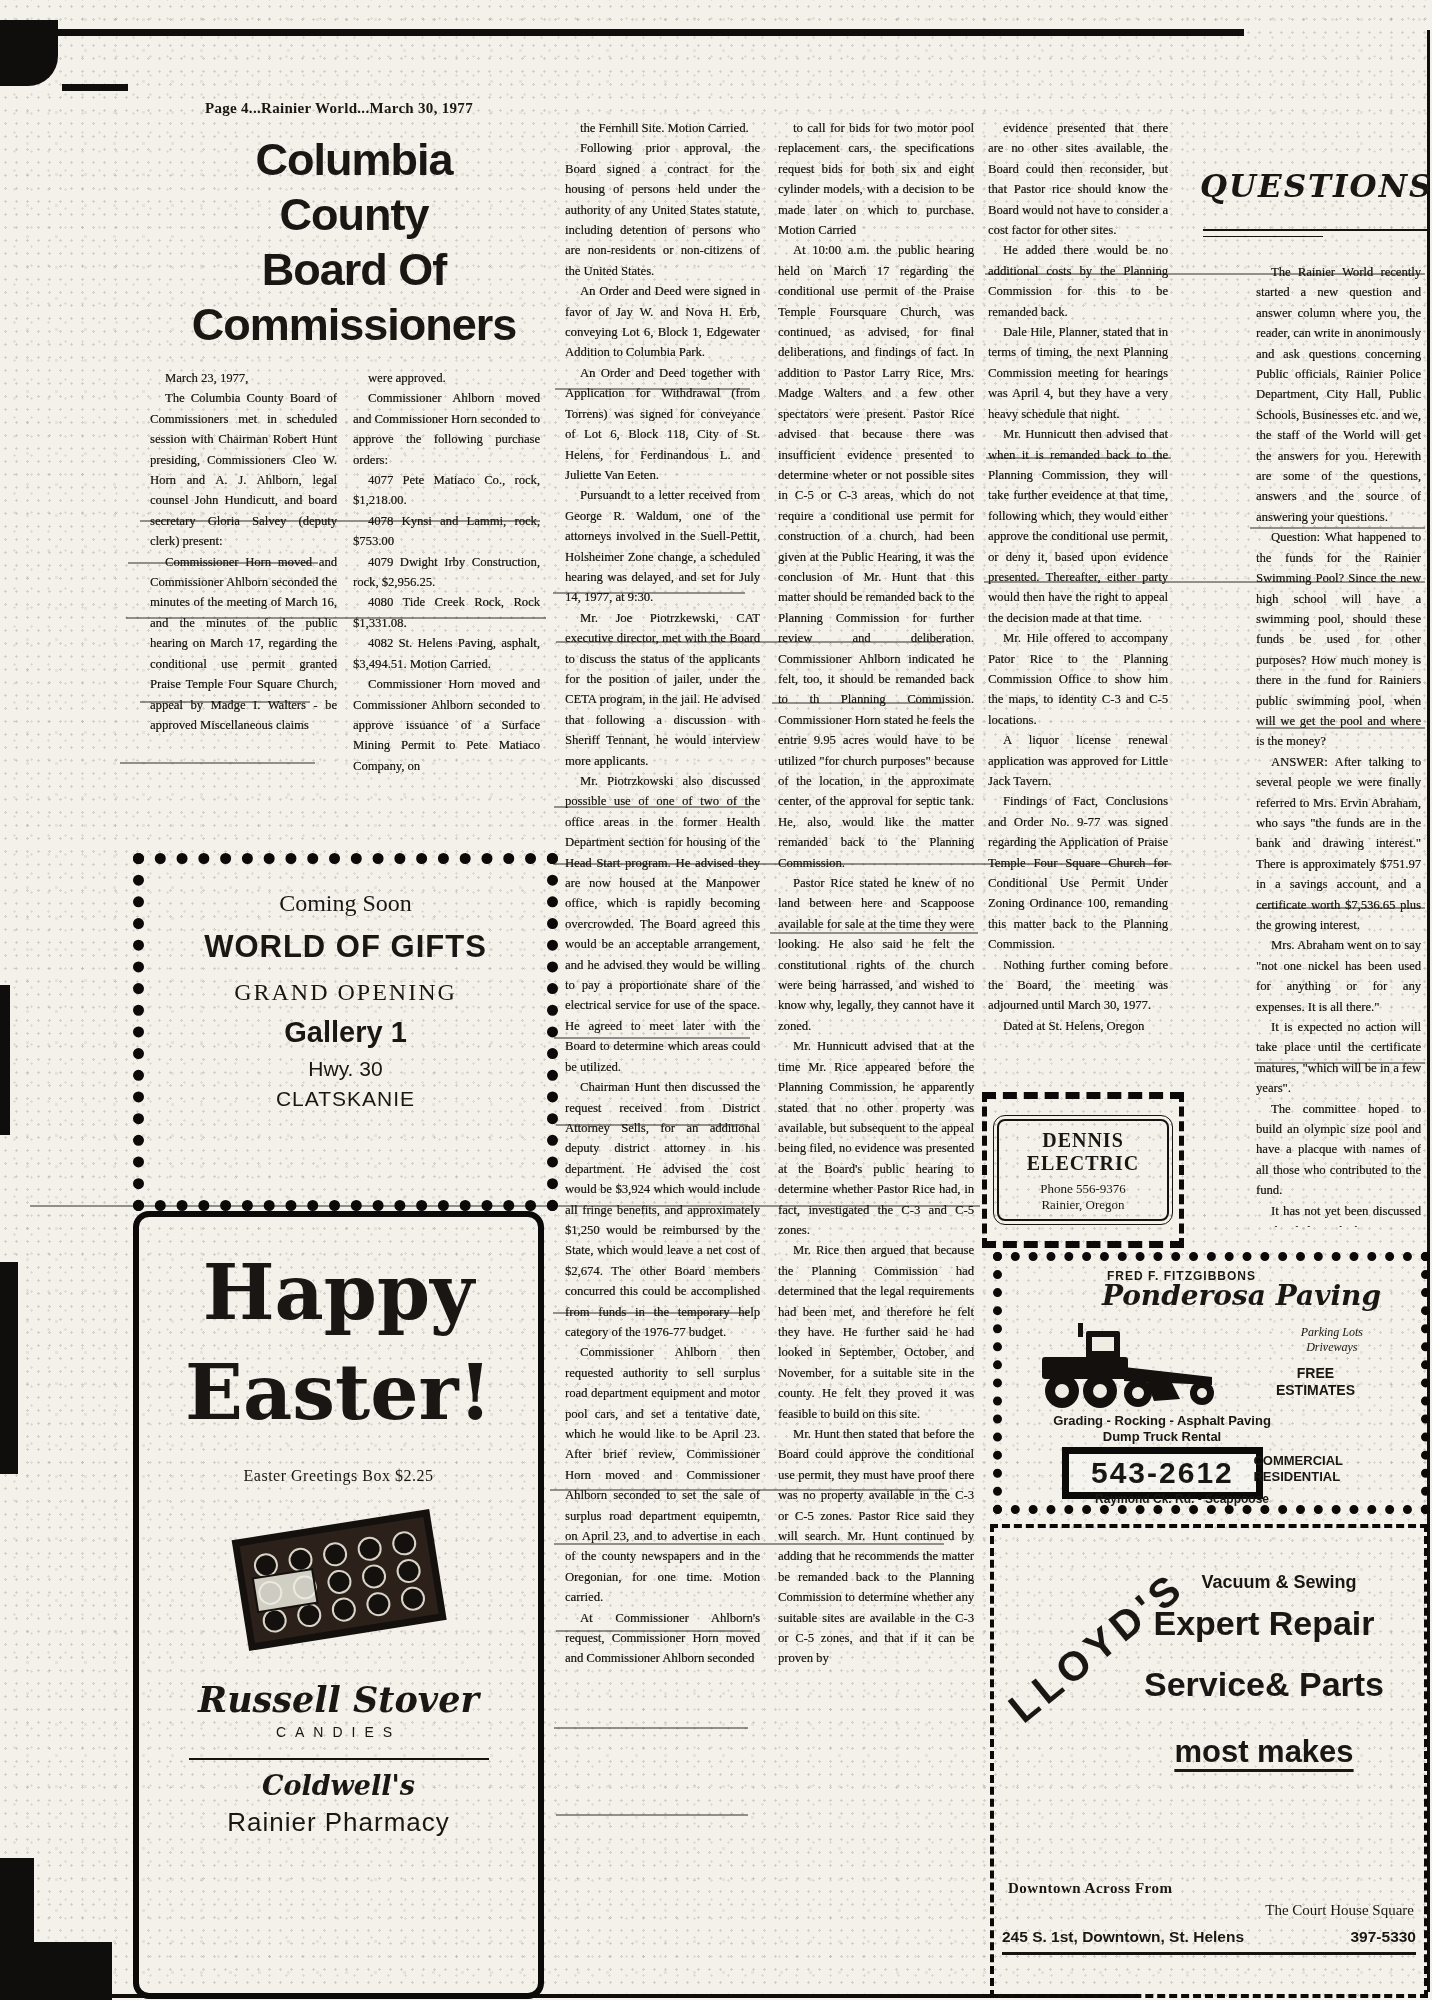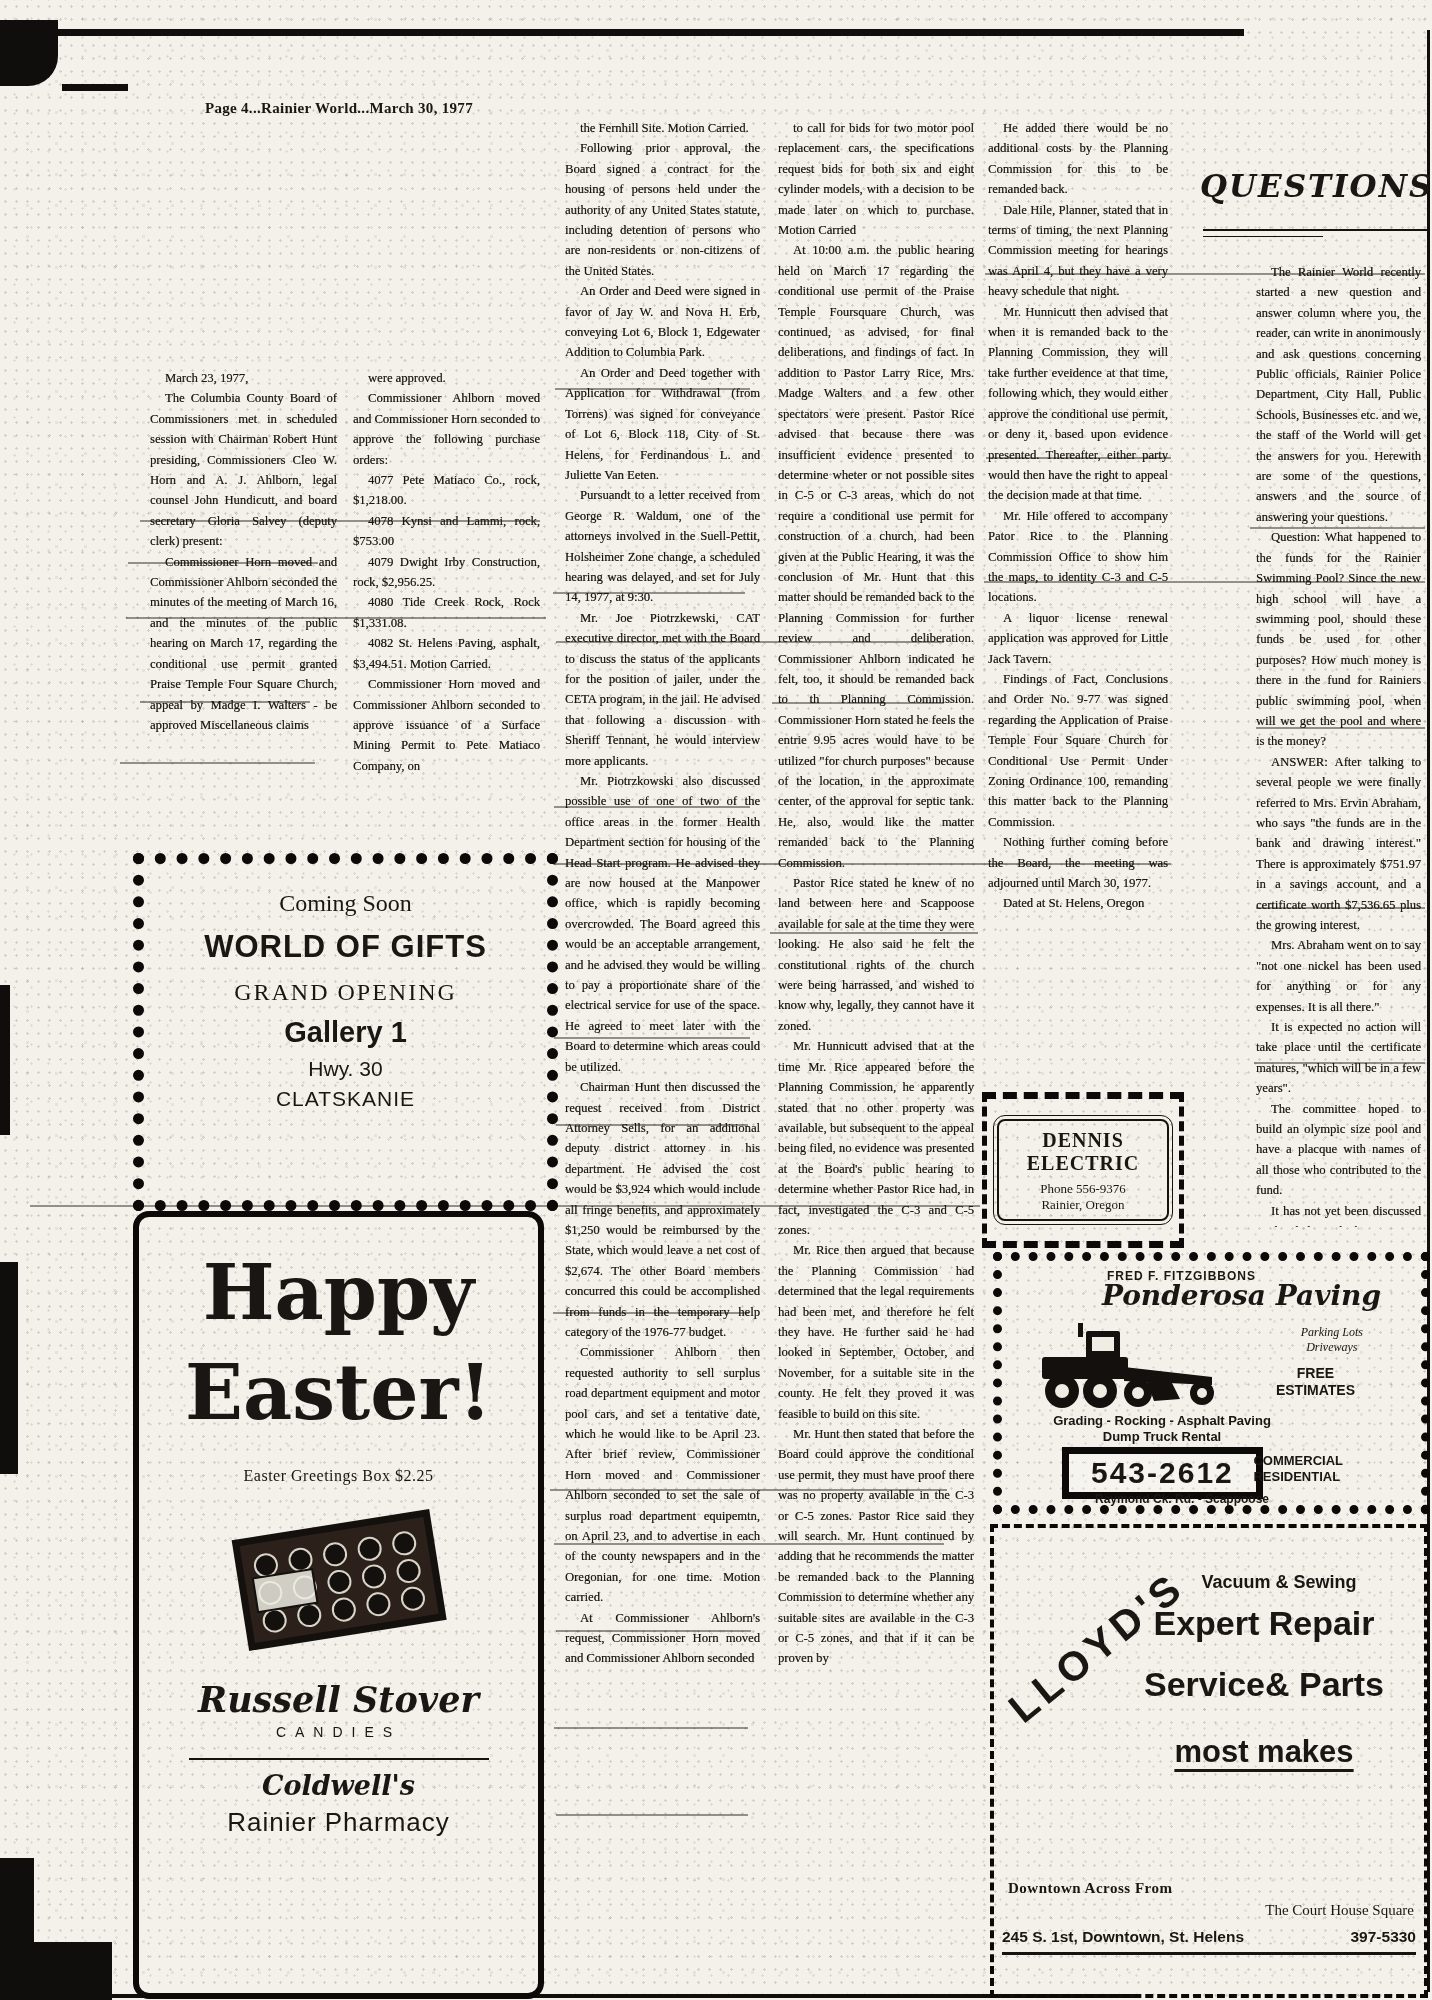--- a/index.html
+++ b/index.html
@@ -142,20 +142,24 @@
   <i class="streak" style="left:985px;top:273px;width:440px;"></i>
   <i class="streak" style="left:986px;top:457px;width:185px;"></i>
   <i class="streak" style="left:1250px;top:527px;width:175px;"></i>
   <i class="streak" style="left:984px;top:581px;width:441px;"></i>
   <i class="streak" style="left:1256px;top:727px;width:169px;"></i>
   <i class="streak" style="left:1256px;top:907px;width:169px;"></i>
   <i class="streak" style="left:1254px;top:1062px;width:171px;"></i>
   <i class="streak" style="left:30px;top:1205px;width:950px;"></i>
 
   <div class="page-header">Page 4...Rainier World...March 30, 1977</div>
+  <h1 class="headline">Columbia
+County
+Board Of
+Commissioners</h1>
 
   <div class="col col1">
       <p class="para">March 23, 1977,</p>
       <p class="para">The Columbia County Board of Commissioners met in scheduled session with Chairman Robert Hunt presiding, Commissioners Cleo W. Horn and A. J. Ahlborn, legal counsel John Hundicutt, and board secretary Gloria Salvey (deputy clerk) present:</p>
       <p class="para">Commissioner Horn moved and Commissioner Ahlborn seconded the minutes of the meeting of March 16, and the minutes of the public hearing on March 17, regarding the conditional use permit granted Praise Temple Four Square Church, appeal by Madge I. Walters - be approved Miscellaneous claims</p>
     </div>
   <div class="col col2">
       <p class="para">were approved.</p>
       <p class="para">Commissioner Ahlborn moved and Commissioner Horn seconded to approve the following purchase orders:</p>
       <p class="para">4077 Pete Matiaco Co., rock, $1,218.00.</p>
@@ -179,20 +183,21 @@
     </div>
   <div class="col col4">
       <p class="para">to call for bids for two motor pool replacement cars, the specifications request bids for both six and eight cylinder models, with a decision to be made later on which to purchase. Motion Carried</p>
       <p class="para">At 10:00 a.m. the public hearing held on March 17 regarding the conditional use permit of the Praise Temple Foursquare Church, was continued, as advised, for final deliberations, and findings of fact. In addition to Pastor Larry Rice, Mrs. Madge Walters and a few other spectators were present. Pastor Rice advised that because there was insufficient evidence presented to determine wheter or not possible sites in C-5 or C-3 areas, which do not require a conditional use permit for construction of a church, had been given at the Public Hearing, it was the conclusion of Mr. Hunt that this matter should be remanded back to the Planning Commission for further review and deliberation. Commissioner Ahlborn indicated he felt, too, it should be remanded back to th Planning Commission. Commissioner Horn stated he feels the entrie 9.95 acres would have to be utilized "for church purposes" because of the location, in the approximate center, of the approval for septic tank. He, also, would like the matter remanded back to the Planning Commission.</p>
       <p class="para">Pastor Rice stated he knew of no land between here and Scappoose available for sale at the time they were looking. He also said he felt the constitutional rights of the church were being harrassed, and wished to know why, legally, they cannot have it zoned.</p>
       <p class="para">Mr. Hunnicutt advised that at the time Mr. Rice appeared before the Planning Commission, he apparently stated that no other property was available, but subsequent to the appeal being filed, no evidence was presented at the Board's public hearing to determine whether Pastor Rice had, in fact, investigated the C-3 and C-5 zones.</p>
       <p class="para">Mr. Rice then argued that because the Planning Commission had determined that the legal requirements had been met, and therefore he felt they have. He further said he had looked in September, October, and November, for a suitable site in the county. He felt they proved it was feasible to build on this site.</p>
       <p class="para">Mr. Hunt then stated that before the Board could approve the conditional use permit, they must have proof there was no property available in the C-3 or C-5 zones. Pastor Rice said they will search. Mr. Hunt continued by adding that he recommends the matter be remanded back to the Planning Commission to determine whether any suitable sites are available in the C-3 or C-5 zones, and that if it can be proven by</p>
     </div>
   <div class="col col5">
+      <p class="para">evidence presented that there are no other sites available, the Board could then reconsider, but that Pastor rice should know the Board would not have to consider a cost factor for other sites.</p>
       <p class="para">He added there would be no additional costs by the Planning Commission for this to be remanded back.</p>
       <p class="para">Dale Hile, Planner, stated that in terms of timing, the next Planning Commission meeting for hearings was April 4, but they have a very heavy schedule that night.</p>
       <p class="para">Mr. Hunnicutt then advised that when it is remanded back to the Planning Commission, they will take further eveidence at that time, following which, they would either approve the conditional use permit, or deny it, based upon evidence presented. Thereafter, either party would then have the right to appeal the decision made at that time.</p>
       <p class="para">Mr. Hile offered to accompany Pator Rice to the Planning Commission Office to show him the maps, to identity C-3 and C-5 locations.</p>
       <p class="para">A liquor license renewal application was approved for Little Jack Tavern.</p>
       <p class="para">Findings of Fact, Conclusions and Order No. 9-77 was signed regarding the Application of Praise Temple Four Square Church for Conditional Use Permit Under Zoning Ordinance 100, remanding this matter back to the Planning Commission.</p>
       <p class="para">Nothing further coming before the Board, the meeting was adjourned until March 30, 1977.</p>
       <p class="para">Dated at St. Helens, Oregon</p>
     </div>
 

